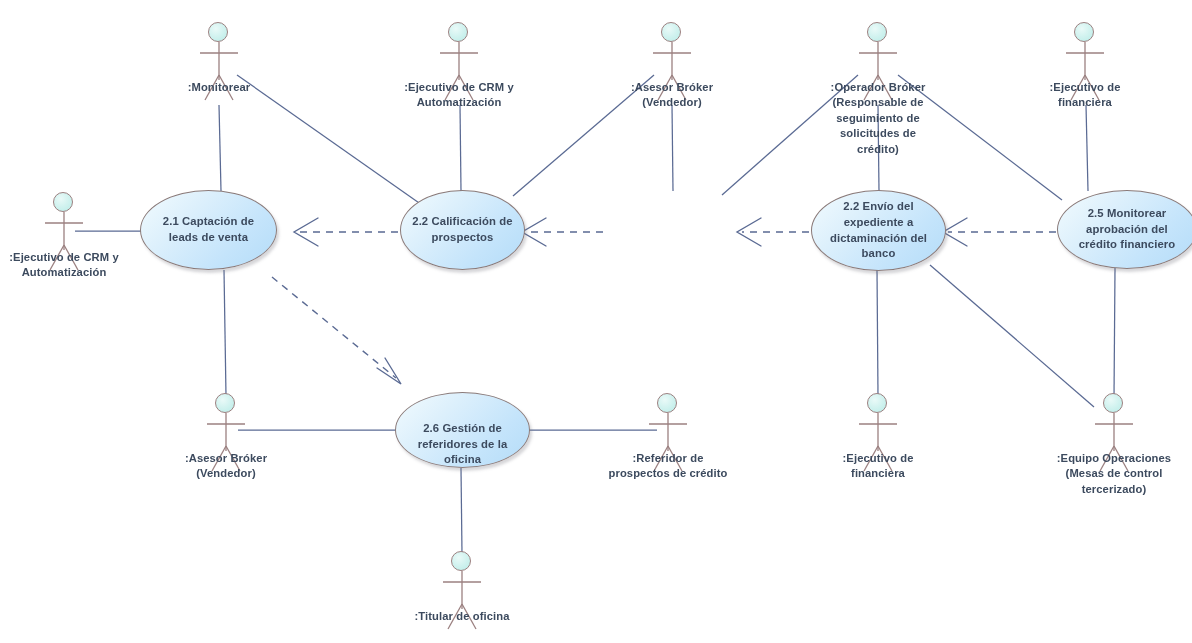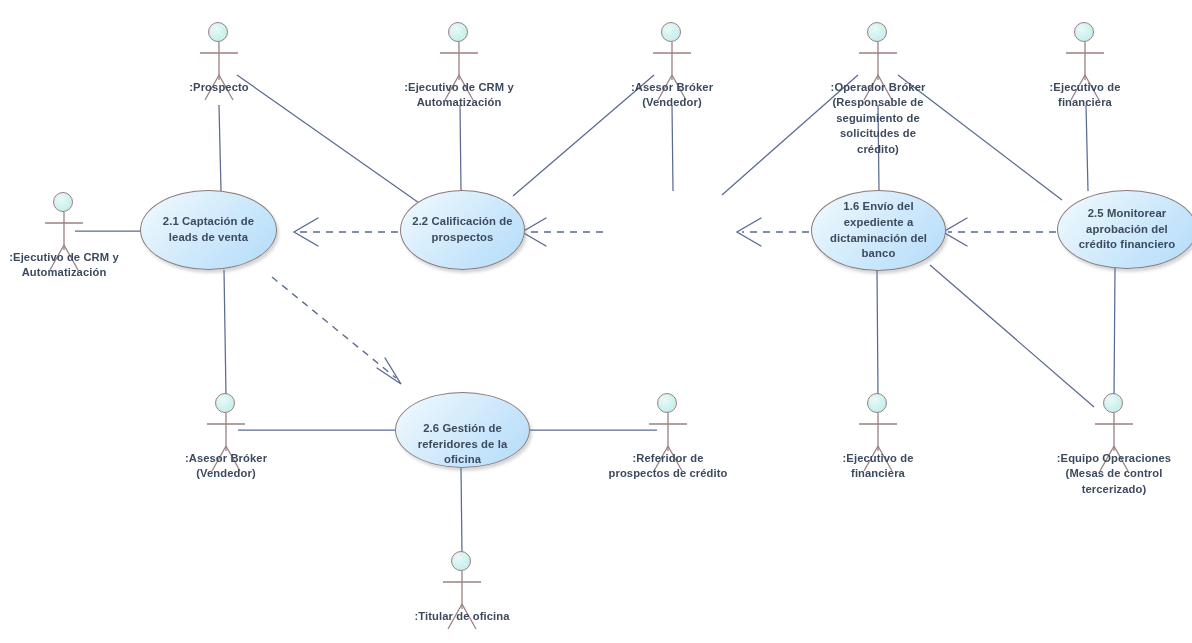--- a/index.html
+++ b/index.html
@@ -116,21 +116,21 @@
 
   <div class="usecase" style="left:400px;top:190px;width:125px;height:80px;">
     <span class="ell"></span>
     <span class="lbl">2.2 Calificación de
 prospectos</span>
   </div>
 
 
   <div class="usecase" style="left:811px;top:190px;width:135px;height:81px;">
     <span class="ell"></span>
-    <span class="lbl">1.6 Envío del
+    <span class="lbl">2.2 Envío del
 expediente a
 dictaminación del
 banco</span>
   </div>
 
   <div class="usecase" style="left:1057px;top:190px;width:140px;height:79px;">
     <span class="ell"></span>
     <span class="lbl">2.5 Monitorear
 aprobación del
 crédito financiero</span>
@@ -146,21 +146,21 @@
   <div class="actor" style="left:219px;top:22px;">
     <span class="head"></span>
     <svg width="1" height="1" style="position:absolute;left:0;top:0;overflow:visible;">
       <g stroke="#9b8080" stroke-width="1.3" fill="none">
         <line x1="0" y1="20" x2="0" y2="58"></line>
           <line x1="-19" y1="31" x2="19" y2="31"></line>
         <line x1="0" y1="53" x2="-14" y2="78"></line>
           <line x1="0" y1="53" x2="14" y2="78"></line>
       </g>
     </svg>
-    <span class="cap">:Prospecto</span>
+    <span class="cap">:Monitorear</span>
   </div>
 
   <div class="actor" style="left:64px;top:192px;">
     <span class="head"></span>
     <svg width="1" height="1" style="position:absolute;left:0;top:0;overflow:visible;">
       <g stroke="#9b8080" stroke-width="1.3" fill="none">
         <line x1="0" y1="20" x2="0" y2="58"></line>
           <line x1="-19" y1="31" x2="19" y2="31"></line>
         <line x1="0" y1="53" x2="-14" y2="78"></line>
           <line x1="0" y1="53" x2="14" y2="78"></line>

